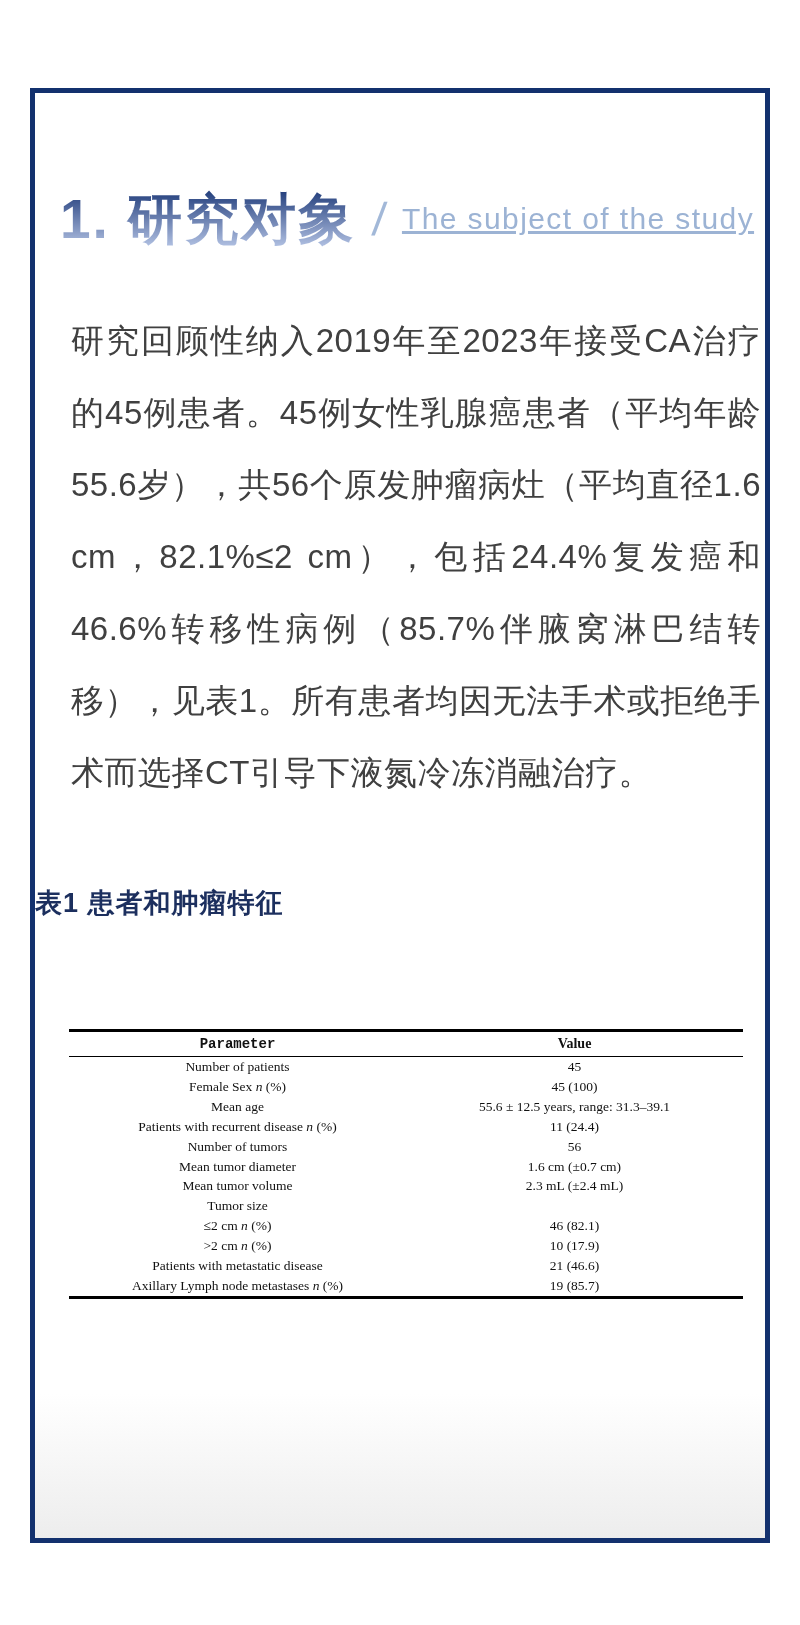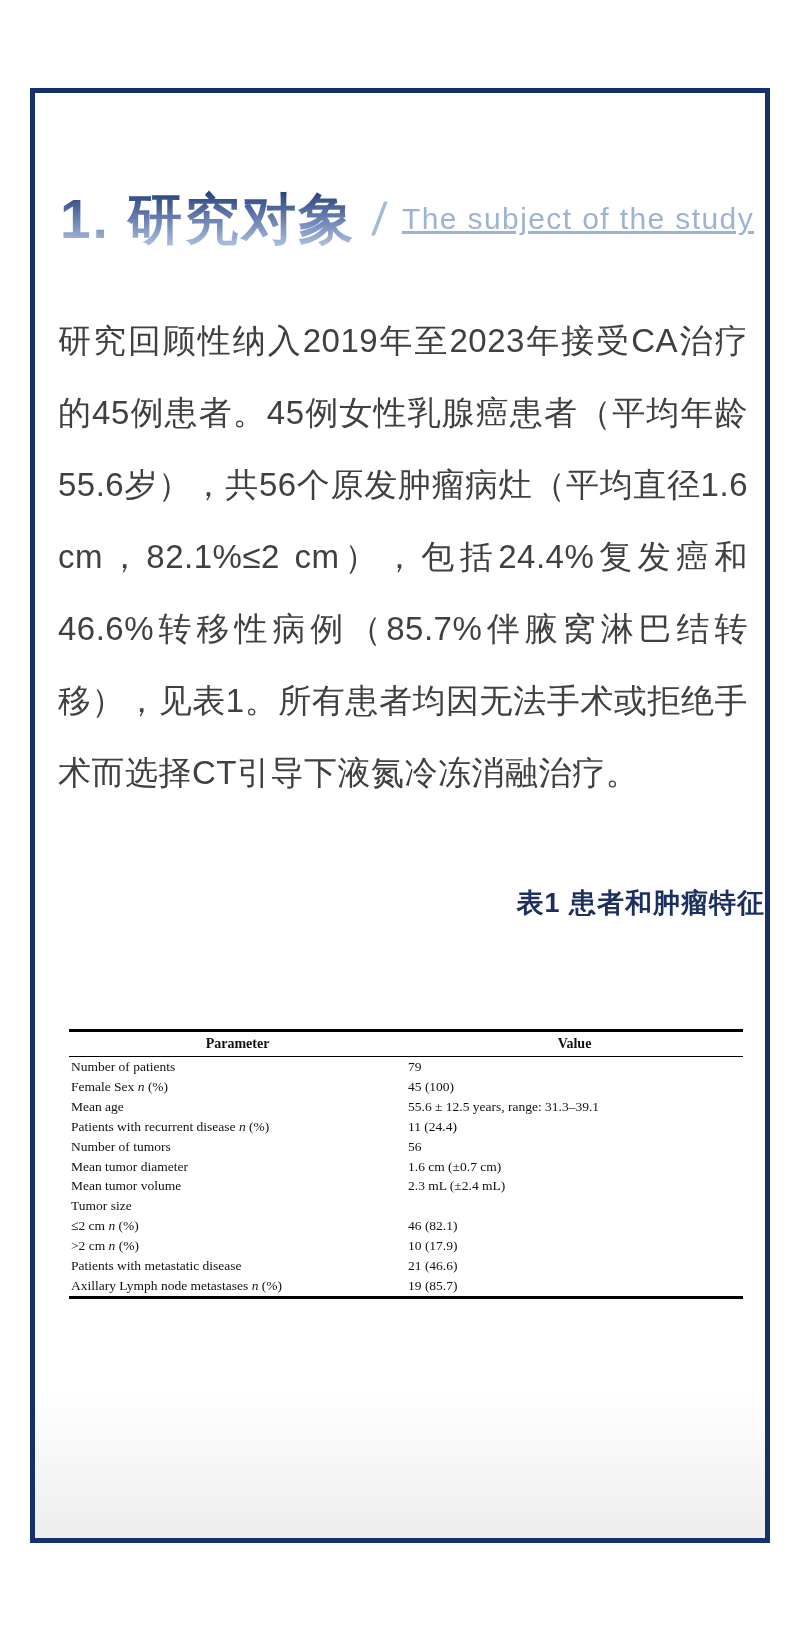--- a/index.html
+++ b/index.html
@@ -56,36 +56,36 @@
   }
   .title-en {
     font-size: 30px;
     font-weight: 300;
     color: #9cb3d4;
     letter-spacing: 1.4px;
     text-decoration: underline;
   }
   .body-text {
     position: absolute;
-    left: 23px;
+    left: 36px;
     top: 212px;
     width: 690px;
     font-size: 33px;
     line-height: 72px;
     color: #404040;
     text-align: justify;
     text-justify: inter-ideograph;
     letter-spacing: 0.5px;
   }
   .table-caption {
     position: absolute;
     left: 0;
     top: 792px;
     width: 100%;
-    text-align: right;
+    text-align: left;
     font-size: 27px;
     font-weight: bold;
     color: #1c2f5e;
     letter-spacing: 1px;
   }
   .paper-table {
     position: absolute;
     left: 34px;
     top: 936px;
     width: 674px;
@@ -97,26 +97,27 @@
     border-bottom: 3.5px solid #000000;
   }
   .paper-table th {
     font-weight: bold;
     font-size: 14px;
     text-align: center;
     padding: 4px 2px 4px 2px;
     border-bottom: 1.5px solid #000000;
   }
   .paper-table td {
+    text-align: center;
     padding: 0 2px;
     height: 19.9px;
     line-height: 19.9px;
     white-space: nowrap;
   }
-  .paper-table .col-param { width: 50%; }
+  .paper-table .col-param { width: 50%; font-family: Liberation Mono, monospace; }
   .paper-table .col-value { width: 50%; }
 </style>
 </head>
 <body>
 
 <div class="page">
   <div class="frame">
 
     <div class="title-row">
       <span class="title-cn">1. 研究对象</span>
@@ -131,21 +132,21 @@
     <table class="paper-table">
       <thead>
         <tr>
           <th class="col-param">Parameter</th>
           <th class="col-value">Value</th>
         </tr>
       </thead>
       <tbody id="table-body">
           <tr>
             <td>Number of patients</td>
-            <td>79</td>
+            <td>45</td>
           </tr>
           <tr>
             <td>Female Sex <i>n</i> (%)</td>
             <td>45 (100)</td>
           </tr>
           <tr>
             <td>Mean age</td>
             <td>55.6 ± 12.5 years, range: 31.3–39.1</td>
           </tr>
           <tr>

